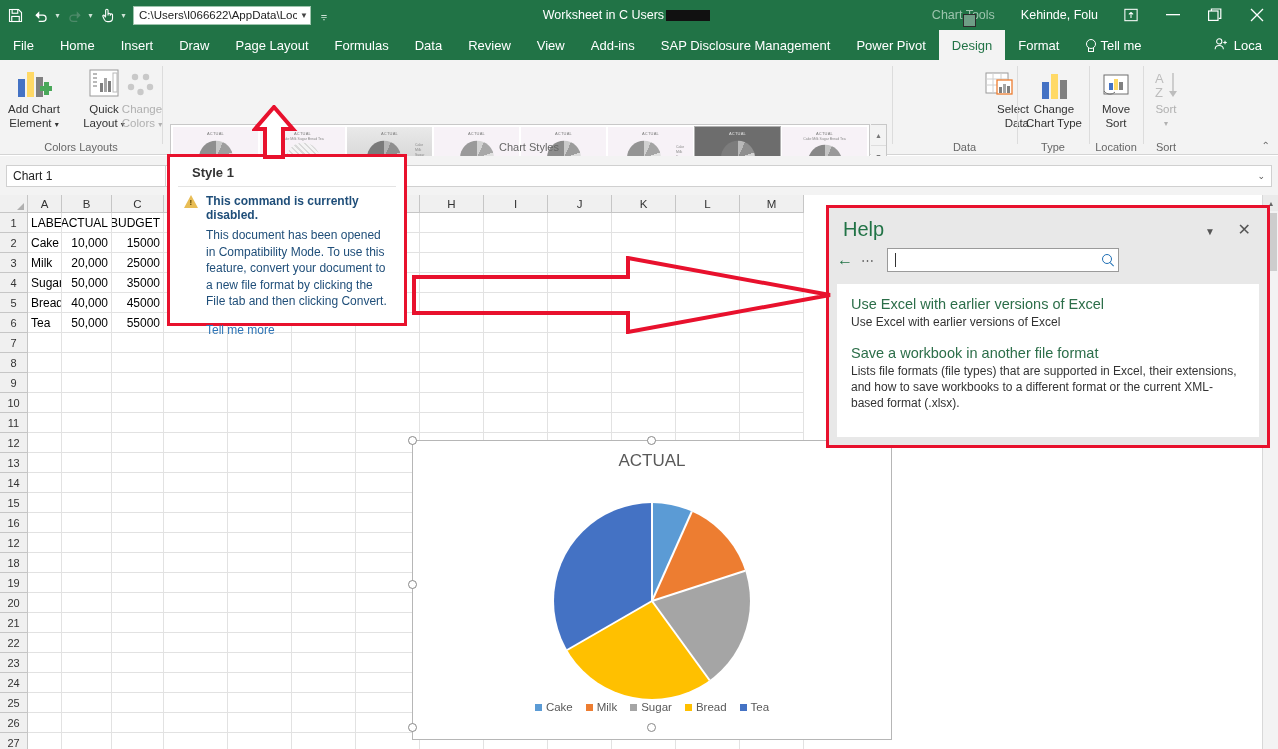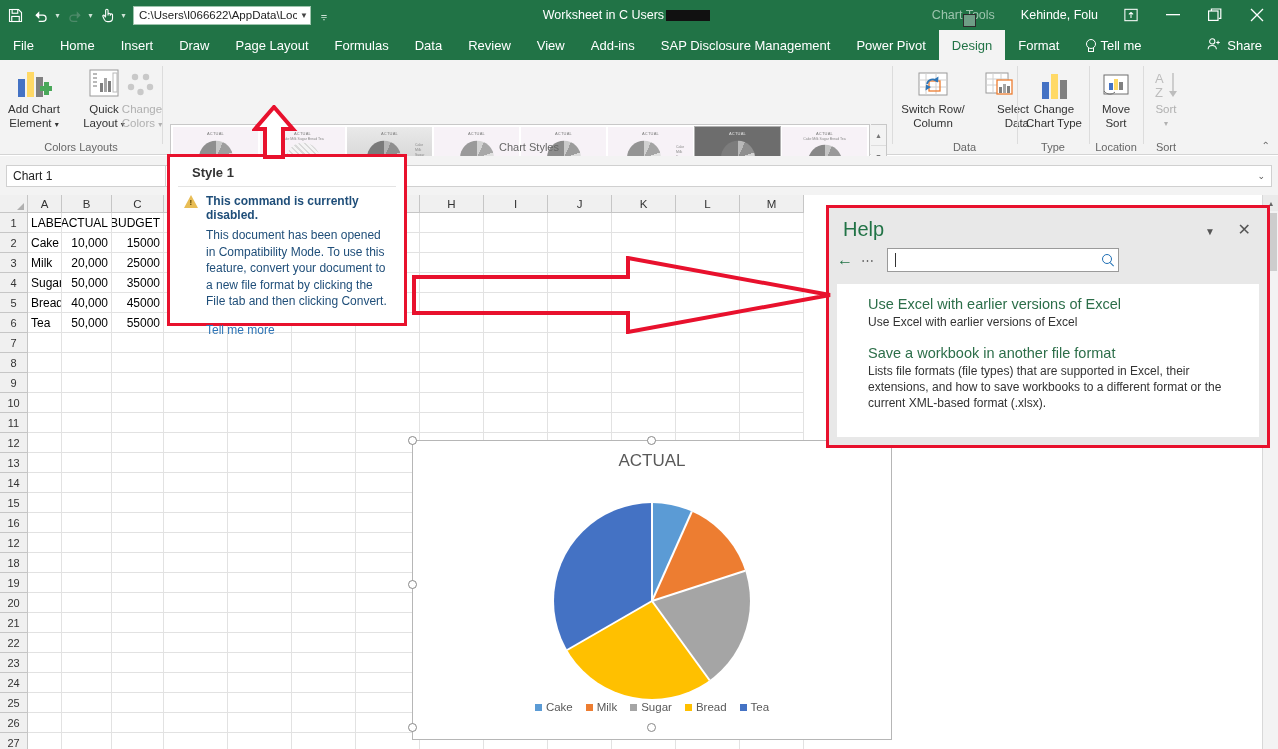--- a/index.html
+++ b/index.html
@@ -162,21 +162,21 @@
   .hp-x { position:absolute; right:16px; top:12px; font-size:16px; color:#555; }
   .hp-back { position:absolute; left:8px; top:43px; font-size:16px; color:#217346; }
   .hp-more { position:absolute; left:32px; top:45px; font-size:13px; color:#444; letter-spacing:1px;}
   .hp-search { position:absolute; left:58px; top:40px; width:232px; height:24px; background:#fff;
                border:1px solid #9a9a9a; display:flex; align-items:center; padding:0 4px 0 7px;}
   .hp-search .caret { width:1px; height:14px; background:#333; }
   .hp-search .sinput { flex:1; font-size:12px; color:#333; }
   .mag { width:12px; height:12px; position:relative; }
   .mag:before{content:"";position:absolute;left:0;top:0;width:8px;height:8px;border:1.4px solid #1f6fb5;border-radius:50%;}
   .mag:after{content:"";position:absolute;left:7.5px;top:7.5px;width:5px;height:1.4px;background:#1f6fb5;transform:rotate(45deg);transform-origin:left;}
-  .hp-results { position:absolute; left:8px; top:76px; right:8px; bottom:8px; background:#fff; padding:12px 31px; overflow:hidden;}
+  .hp-results { position:absolute; left:8px; top:76px; right:8px; bottom:8px; background:#fff; padding:12px 14px; overflow:hidden;}
   .res-title { color:#2c6e49; font-size:14.5px; margin-bottom:2px; }
   .res-desc { color:#333; font-size:12px; line-height:16px; }
   .res-block + .res-block { margin-top:15px; }
 
   
   .annot { position:absolute; z-index:50; pointer-events:none; }
 </style>
 </head>
 <body>
 
@@ -271,21 +271,21 @@
       <span>Tell me</span>
     </div>
     <div class="tab share">
       <span>
         <svg width="14" height="14" viewBox="0 0 16 16">
             <circle cx="6" cy="5" r="3" fill="none" stroke="#fff" stroke-width="1.2"></circle>
             <path fill="none" stroke="#fff" stroke-width="1.2" d="M1.3 14c0-2.6 2.1-4.4 4.7-4.4s4.7 1.8 4.7 4.4"></path>
             <path stroke="#fff" stroke-width="1.2" d="M12.6 4.2v4M10.6 6.2h4"></path>
           </svg>
       </span>
-      <span>Share</span>
+      <span>Loca</span>
     </div>
   </div>
 
   <div class="ribbon">
 
     <div class="rgroup" style="left:0;width:162px;">
       <div class="bigbtn" style="left:2px;">
         <span class="bi">
           <svg width="36" height="32" viewBox="0 0 36 32">
             <rect x="2" y="11" width="7" height="18" fill="#4472c4"></rect>
@@ -378,34 +378,20 @@
       <div>▲</div>
       <div>▼</div>
       <div style="border-bottom:none;">▼</div>
     </div>
     <div class="rgroup" style="left:170px;width:718px;">
       <div class="glabel">Chart Styles</div>
     </div>
     <div class="rsep" style="left:892px;"></div>
 
     <div class="rgroup" style="left:893px;width:143px;">
-      <div class="bigbtn" style="left:4px;width:72px;">
-        <span class="bi">
-          <svg width="34" height="30" viewBox="0 0 34 30">
-            <rect x="3" y="3" width="28" height="22" fill="#fff" stroke="#9a9a9a"></rect>
-            <path stroke="#d0d0d0" d="M3 10h28M3 17h28M10 3v22M20 3v22"></path>
-            <rect x="13" y="11" width="11" height="10" fill="none" stroke="#ed7d31" stroke-width="1.3"></rect>
-            <path fill="none" stroke="#2e75b6" stroke-width="1.8" d="M11 14a6 6 0 0 1 10-3"></path>
-            <path fill="#2e75b6" d="M22.5 6.5l-.5 6-5-2.6z"></path>
-            <path fill="#2e75b6" d="M9.5 20.5l.5-6 5 2.6z"></path>
-          </svg>
-        </span>
-        <span class="cap">Switch Row/</span>
-        <span class="cap">Column</span>
-      </div>
       <div class="bigbtn" style="left:78px;width:58px;text-align:right;">
         <span class="bi">
           <svg width="34" height="30" viewBox="0 0 34 30">
             <rect x="3" y="3" width="22" height="20" fill="#fff" stroke="#9a9a9a"></rect>
             <path stroke="#d0d0d0" d="M3 9h22M3 15h22M10 3v20M18 3v20"></path>
             <rect x="14" y="10" width="15" height="14" fill="#fff" stroke="#ed7d31" stroke-width="1.3"></rect>
             <rect x="16" y="17" width="3" height="6" fill="#7f7f7f"></rect>
               <rect x="20" y="14" width="3" height="9" fill="#a6a6a6"></rect>
               <rect x="24" y="16" width="3" height="7" fill="#7f7f7f"></rect>
           </svg>

